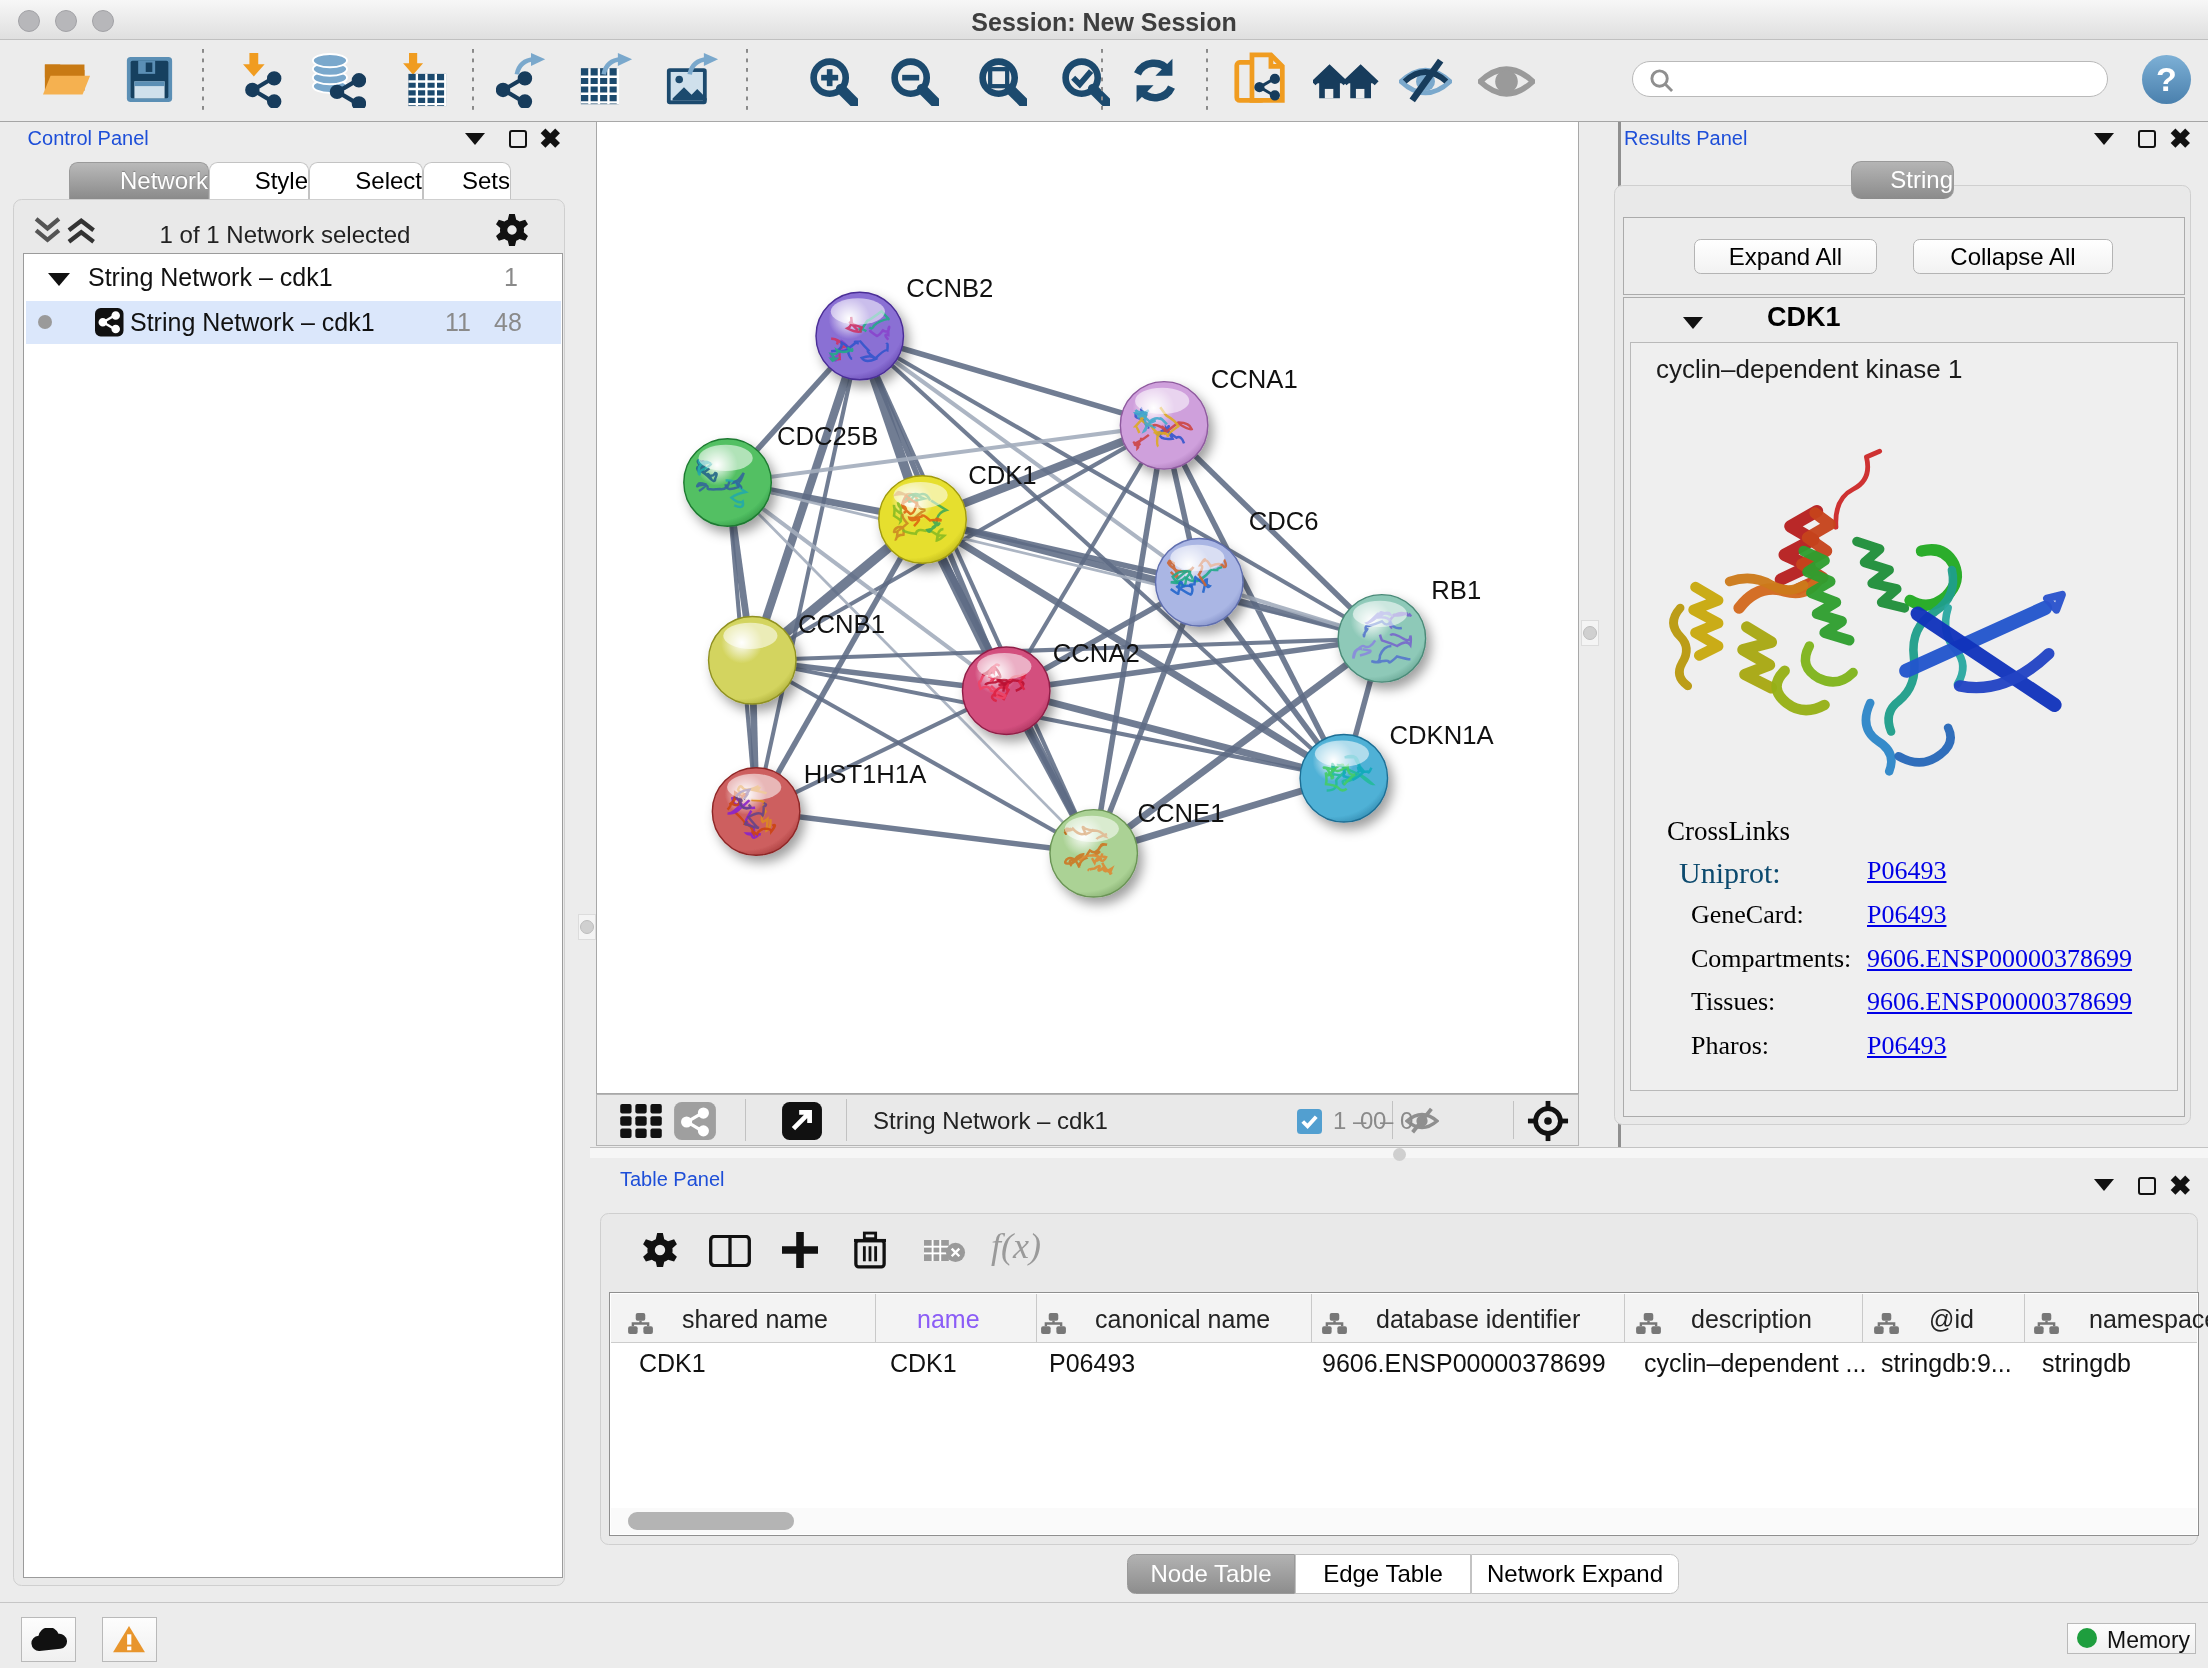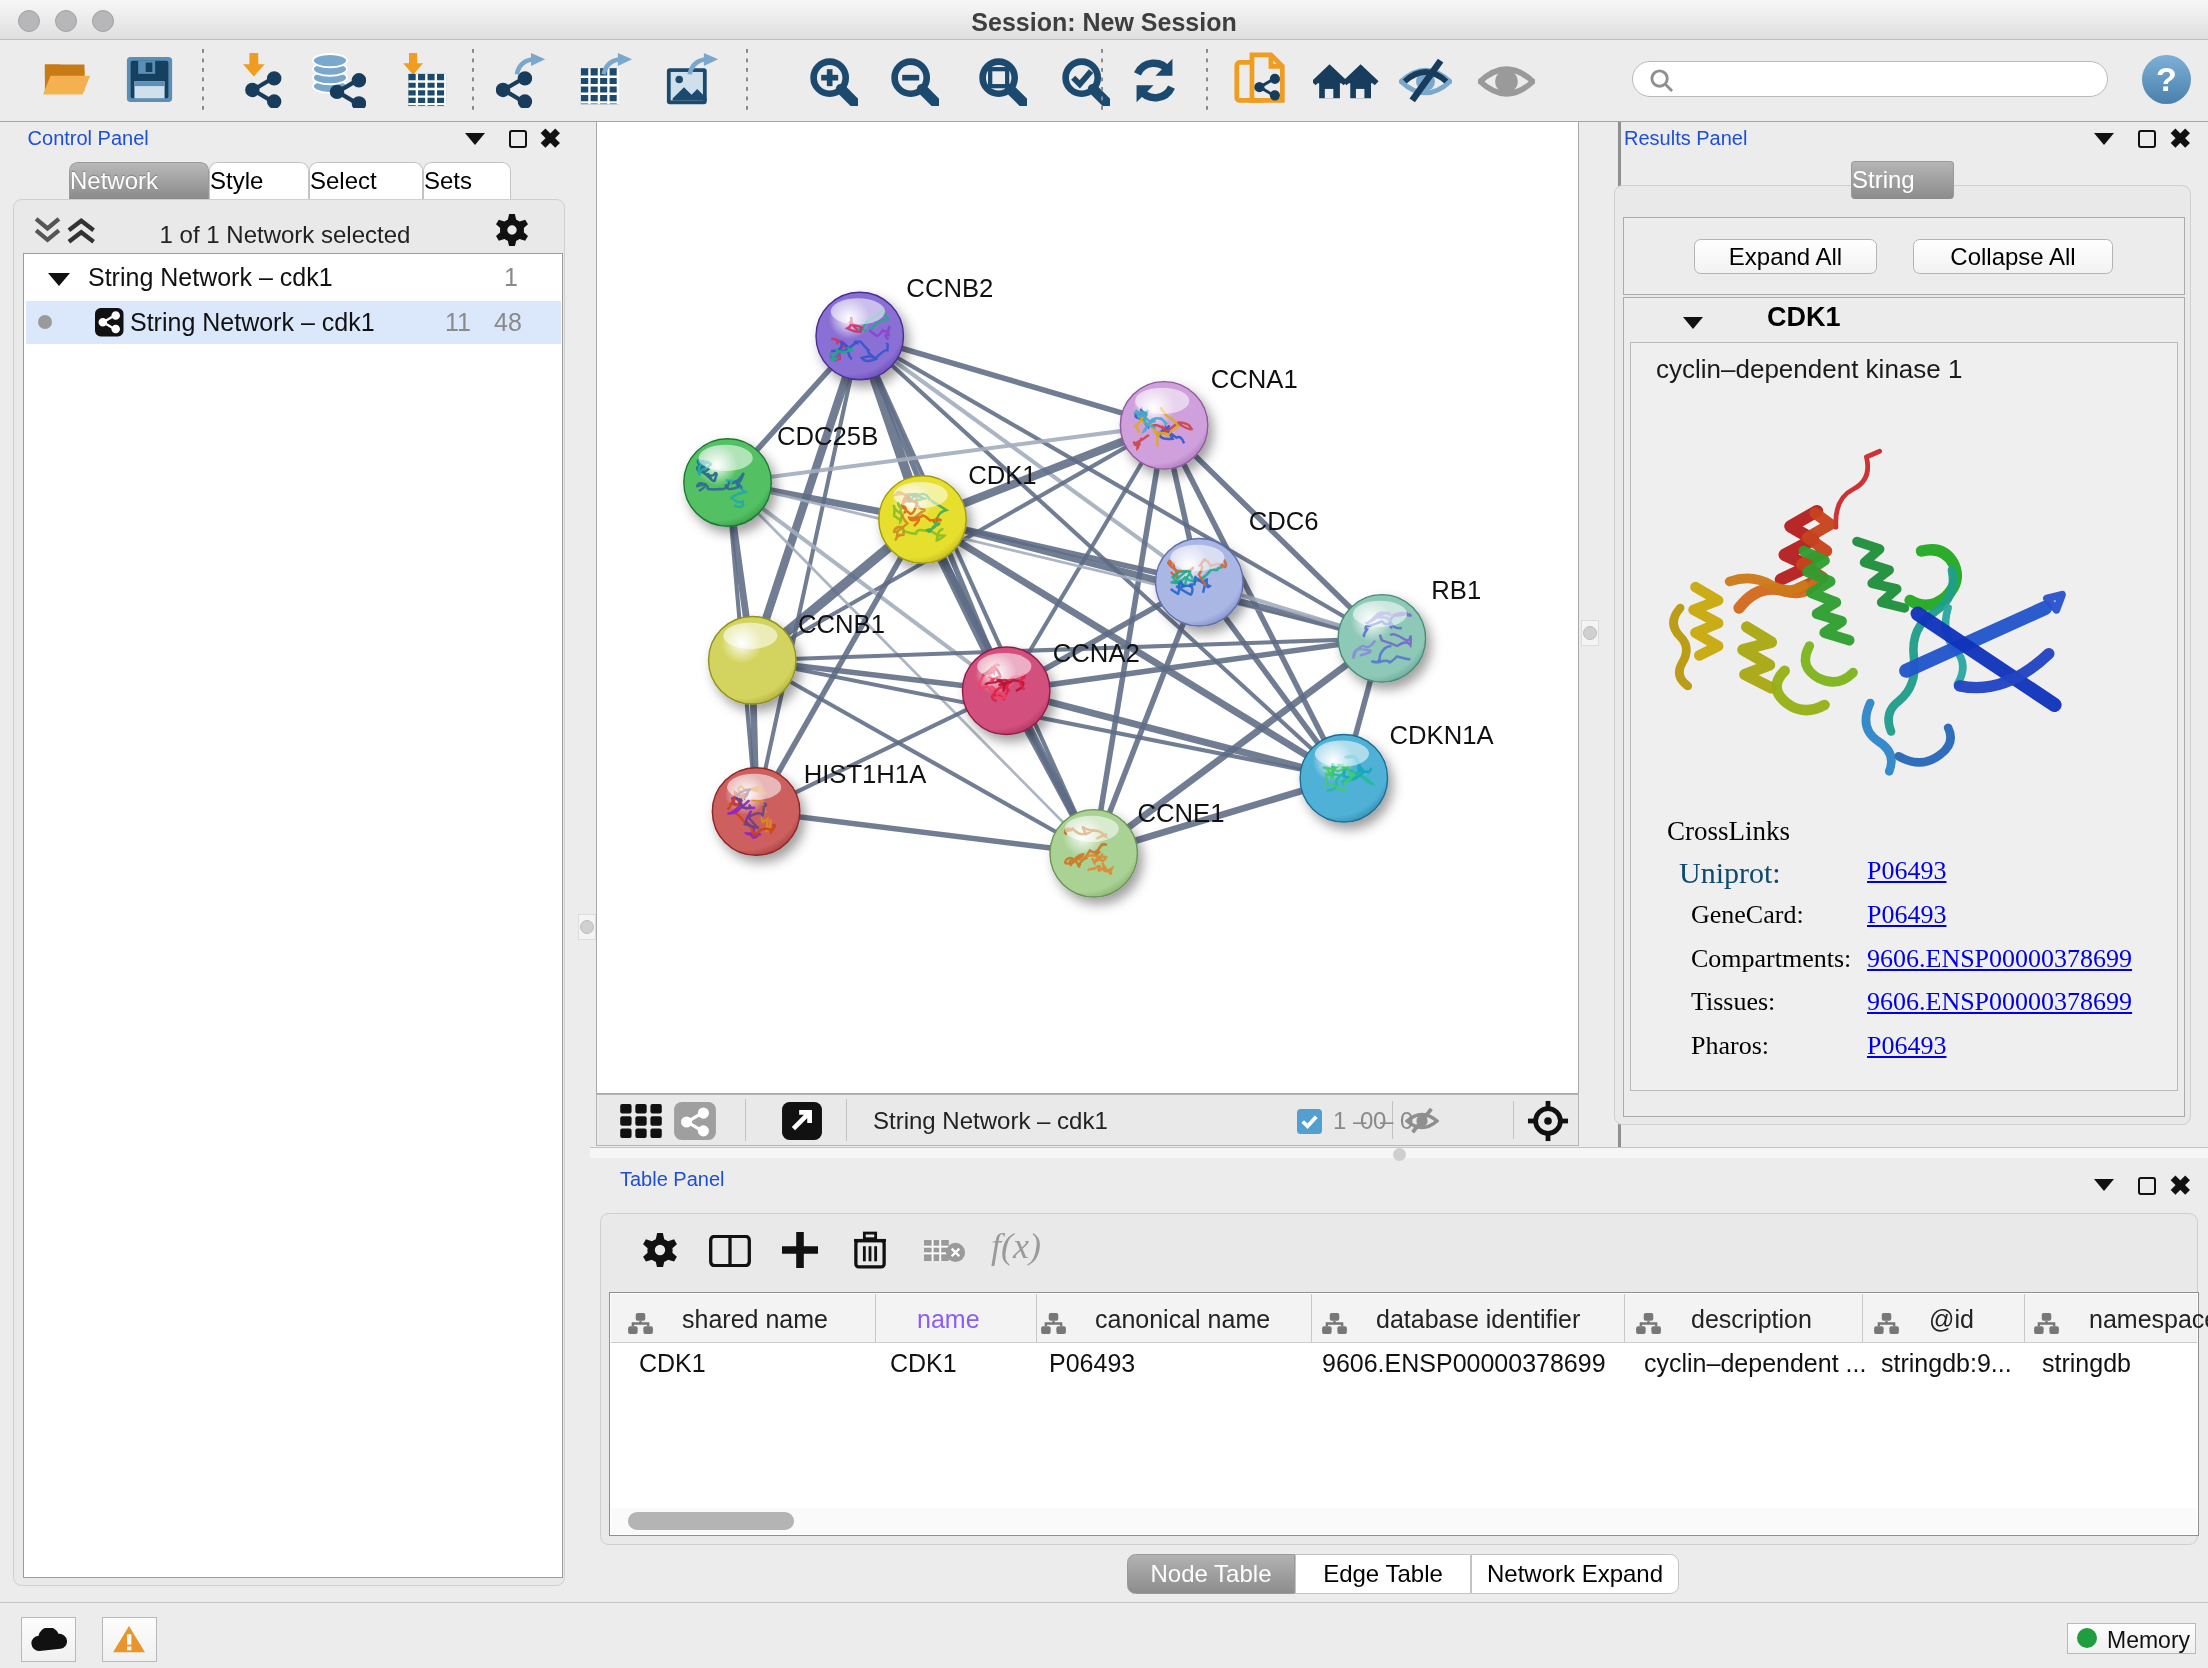--- a/index.html
+++ b/index.html
@@ -10,21 +10,21 @@
 .tl{border-radius:50%;width:22px;height:22px;top:9.5px;background:#b7b7ba;border:1px solid #a2a2a6}
 .title{width:100%;text-align:center;top:7.6px;font-size:25px;color:#3e3e3e;font-weight:bold}
 .toolbar{left:0;top:40px;width:2208px;height:82px;background:#ececec;border-bottom:1.9px solid #a5a5a5}
 .tsep{top:49px;width:1.9px;height:61px;
   background-image:linear-gradient(#8a8a8a 40%,transparent 40%);background-size:1.9px 9.5px}
 .panel-hdr{font-size:20px;color:#1d4ed8}
 .tri{width:0;height:0;border-left:10.5px solid transparent;border-right:10.5px solid transparent;border-top:12.4px solid #111}
 .sq{width:18px;height:18px;border:2.4px solid #111;border-radius:2.9px}
 .xx{font-size:27px;font-weight:bold;color:#111;line-height:19px}
 .tab{height:38px;border:1px solid #c3c3c3;border-bottom:none;border-radius:8.6px 8.6px 0 0;
-  background:#fff;color:#000;font-size:24px;text-align:left;line-height:36px}
+  background:#fff;color:#000;font-size:24px;text-align:right;line-height:36px}
 .tab.sel{background:linear-gradient(#b9b9b9,#898989);color:#fff;border-color:#9a9a9a;text-shadow:0 -1px 1px rgba(0,0,0,.25)}
 .btab{height:40px;border:1px solid #c3c3c3;background:#fff;color:#000;font-size:24px;text-align:center;line-height:38px}
 .btab.sel{background:linear-gradient(#b2b2b2,#8d8d8d);color:#fff;border-color:#9a9a9a}
 .pane{background:#e9e9e9;border:1px solid #cfcfcf;border-radius:8.6px}
 .whitebox{background:#fff;border:1.9px solid #9b9b9b}
 .btn{background:linear-gradient(#ffffff,#f2f2f2);border:1px solid #b4b4b4;border-radius:6.7px;
   font-size:24px;color:#000;text-align:center}
 .inpanel{border:1px solid #ababab;background:#ececec}
 .link{color:#0000e6;text-decoration:underline;font-family:"Liberation Serif",serif;font-size:26px}
 .serif{font-family:"Liberation Serif",serif}
@@ -542,21 +542,21 @@
 <div class="abs" style="left:1583px;top:626px;width:14.3px;height:14.3px;border-radius:50%;background:#d0d0d0;border:1px solid #bdbdbd"></div>
 <div class="abs" style="left:1618px;top:122px;width:2.9px;height:1025px;background:#8f8f8f"></div>
 <div class="abs" style="left:590px;top:1147px;width:1619px;height:11.4px;background:#f6f6f6;border-top:1px solid #c3c3c3"></div>
 <div class="abs" style="left:1393px;top:1148px;width:13.3px;height:13.3px;border-radius:50%;background:#cfcfcf"></div>
 
 <div class="abs panel-hdr" style="left:1624px;top:127px">Results Panel</div>
 <div class="abs tri" style="left:2094px;top:133px"></div>
 <div class="abs sq" style="left:2138px;top:130px"></div>
 <div class="abs xx" style="left:2169px;top:130px">✖</div>
 <div class="abs pane" style="left:1614px;top:185px;width:577px;height:940px"></div>
-<div class="abs tab" style="left:1851px;top:161px;width:103px;height:38px;border-radius:4px;background:linear-gradient(#b5b5b5,#8b8b8b);color:#fff;border-color:#9a9a9a;line-height:36px">String</div>
+<div class="abs tab" style="left:1851px;top:161px;width:103px;height:38px;border-radius:10px;background:linear-gradient(#b5b5b5,#8b8b8b);color:#fff;border-color:#9a9a9a;line-height:36px">String</div>
 <div class="abs inpanel" style="left:1623px;top:217px;width:562px;height:78px"></div>
 <div class="abs btn" style="left:1694px;top:239px;width:183px;height:35px;line-height:33px">Expand All</div>
 <div class="abs btn" style="left:1913px;top:239px;width:200px;height:35px;line-height:33px">Collapse All</div>
 <div class="abs inpanel" style="left:1623px;top:297px;width:562px;height:820px"></div>
 <div class="abs tri" style="left:1683px;top:317px"></div>
 <div class="abs" style="left:1767px;top:302px;font-size:27px;font-weight:bold;color:#000">CDK1</div>
 <div class="abs" style="left:1630px;top:342px;width:548px;height:749px;background:#efefef;border:1px solid #b9b9b9"></div>
 <div class="abs" style="left:1656px;top:354px;font-size:26px;color:#1a1a1a">cyclin–dependent kinase 1</div>
 <svg class="abs" style="left:1617px;top:418px" width="571" height="361" viewBox="1700 440 600 380">
     <path d="M1930,555 q-2,-30 18,-40 q20,-10 14,-34 l14,-6" fill="none" stroke="#cc2a2a" stroke-width="5" stroke-linecap="round" stroke-linejoin="round" stroke-opacity="0.96"></path>

